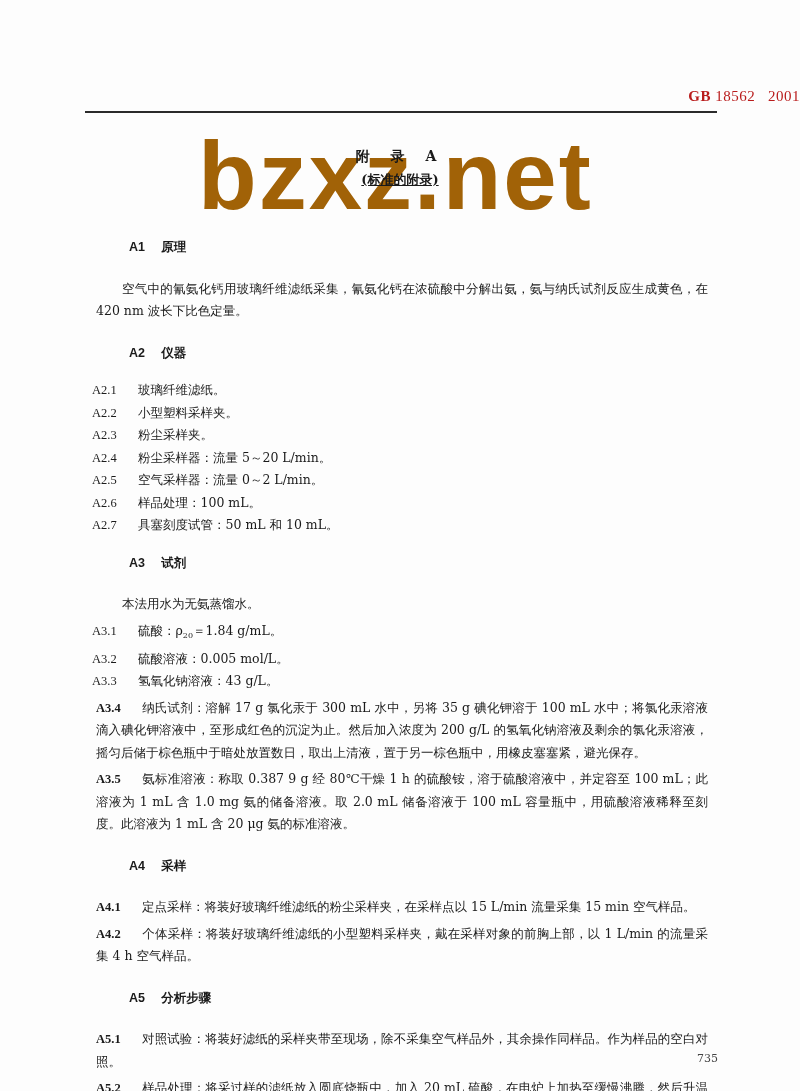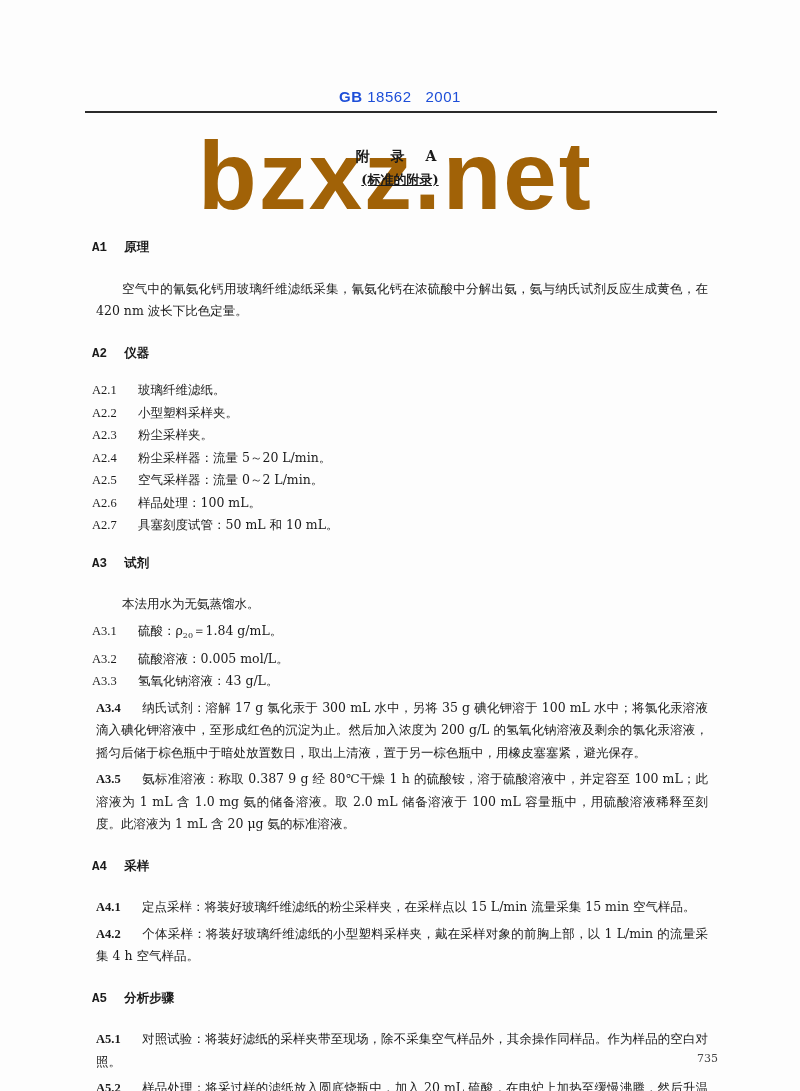--- a/index.html
+++ b/index.html
@@ -1,31 +1,31 @@
 <!DOCTYPE html>
 <html><head>
 <meta charset="utf-8">
 <style>
   html, body { margin: 0; padding: 0; background: #ffffff; }
   body { width: 800px; height: 1091px; position: relative; overflow: hidden;
          font-family: "DejaVu Serif", "Liberation Serif", serif; color: #1a1a1a; }
   .page { position: absolute; left: 0; top: 0; width: 800px; height: 1091px; background: #fdfdfd; }
-  .header-title { position: absolute; top: 88px; left: 0; width: 800px; text-align: center;
-                  font-family: Liberation Sans, sans-serif; font-size: 15px; letter-spacing: 0.5px; color: #1d4ed8; }
+  .header-title { position: absolute; top: 88px; left: 0; width: 800px; text-align: right;
+                  font-family: Liberation Serif, serif; font-size: 15px; letter-spacing: 0.5px; color: #b91c1c; }
   .header-title b { font-weight: bold; }
   .header-rule { position: absolute; top: 111px; left: 85px; width: 632px; height: 2px; background: #2b2b2b; }
   .watermark { position: absolute; top: 128px; left: 198px; font-family: "Liberation Sans", sans-serif;
                font-weight: bold; font-size: 96px; color: #a16207; letter-spacing: 2px; line-height: 1; z-index: 0; }
   .annex { position: absolute; left: 0; width: 800px; text-align: center; z-index: 1; font-weight: bold; }
   .annex-1 { top: 148px; font-size: 14px; letter-spacing: 8px; }
   .annex-2 { top: 171px; font-size: 13px; font-weight: bold; text-decoration: underline; }
   .annex-3 { top: 193px; font-size: 14px; letter-spacing: 2px; }
   .content { position: absolute; left: 92px; top: 236px; width: 620px; font-size: 12.5px; line-height: 22.5px; z-index: 1; }
   .section-head { font-weight: bold; margin: 0; padding: 0; height: 22.5px; }
-  .section-head .num { font-family: Liberation Mono, monospace; display: inline-block; width: 28px; }
+  .section-head .num { font-family: Liberation Sans, sans-serif; display: inline-block; width: 28px; margin-left: 37px; }
   .gap { height: 15px; }
   .para { margin: 4px; text-align: justify; }
   .indent { text-indent: 26px; }
   .item { display: flex; margin: 0; }
   .item .num { font-weight: normal; font-family: "Liberation Serif", serif; width: 46px; flex: none; }
   .hang { margin: 4px; text-align: justify; }
   .hang .num { font-weight: bold; font-family: "Liberation Serif", serif; display: inline-block; width: 46px; }
   .page-number { position: absolute; top: 1052px; left: 697px; font-size: 11px; color: #444; }
   sub { font-size: 8px; margin-top: 20px; }
 </style>

